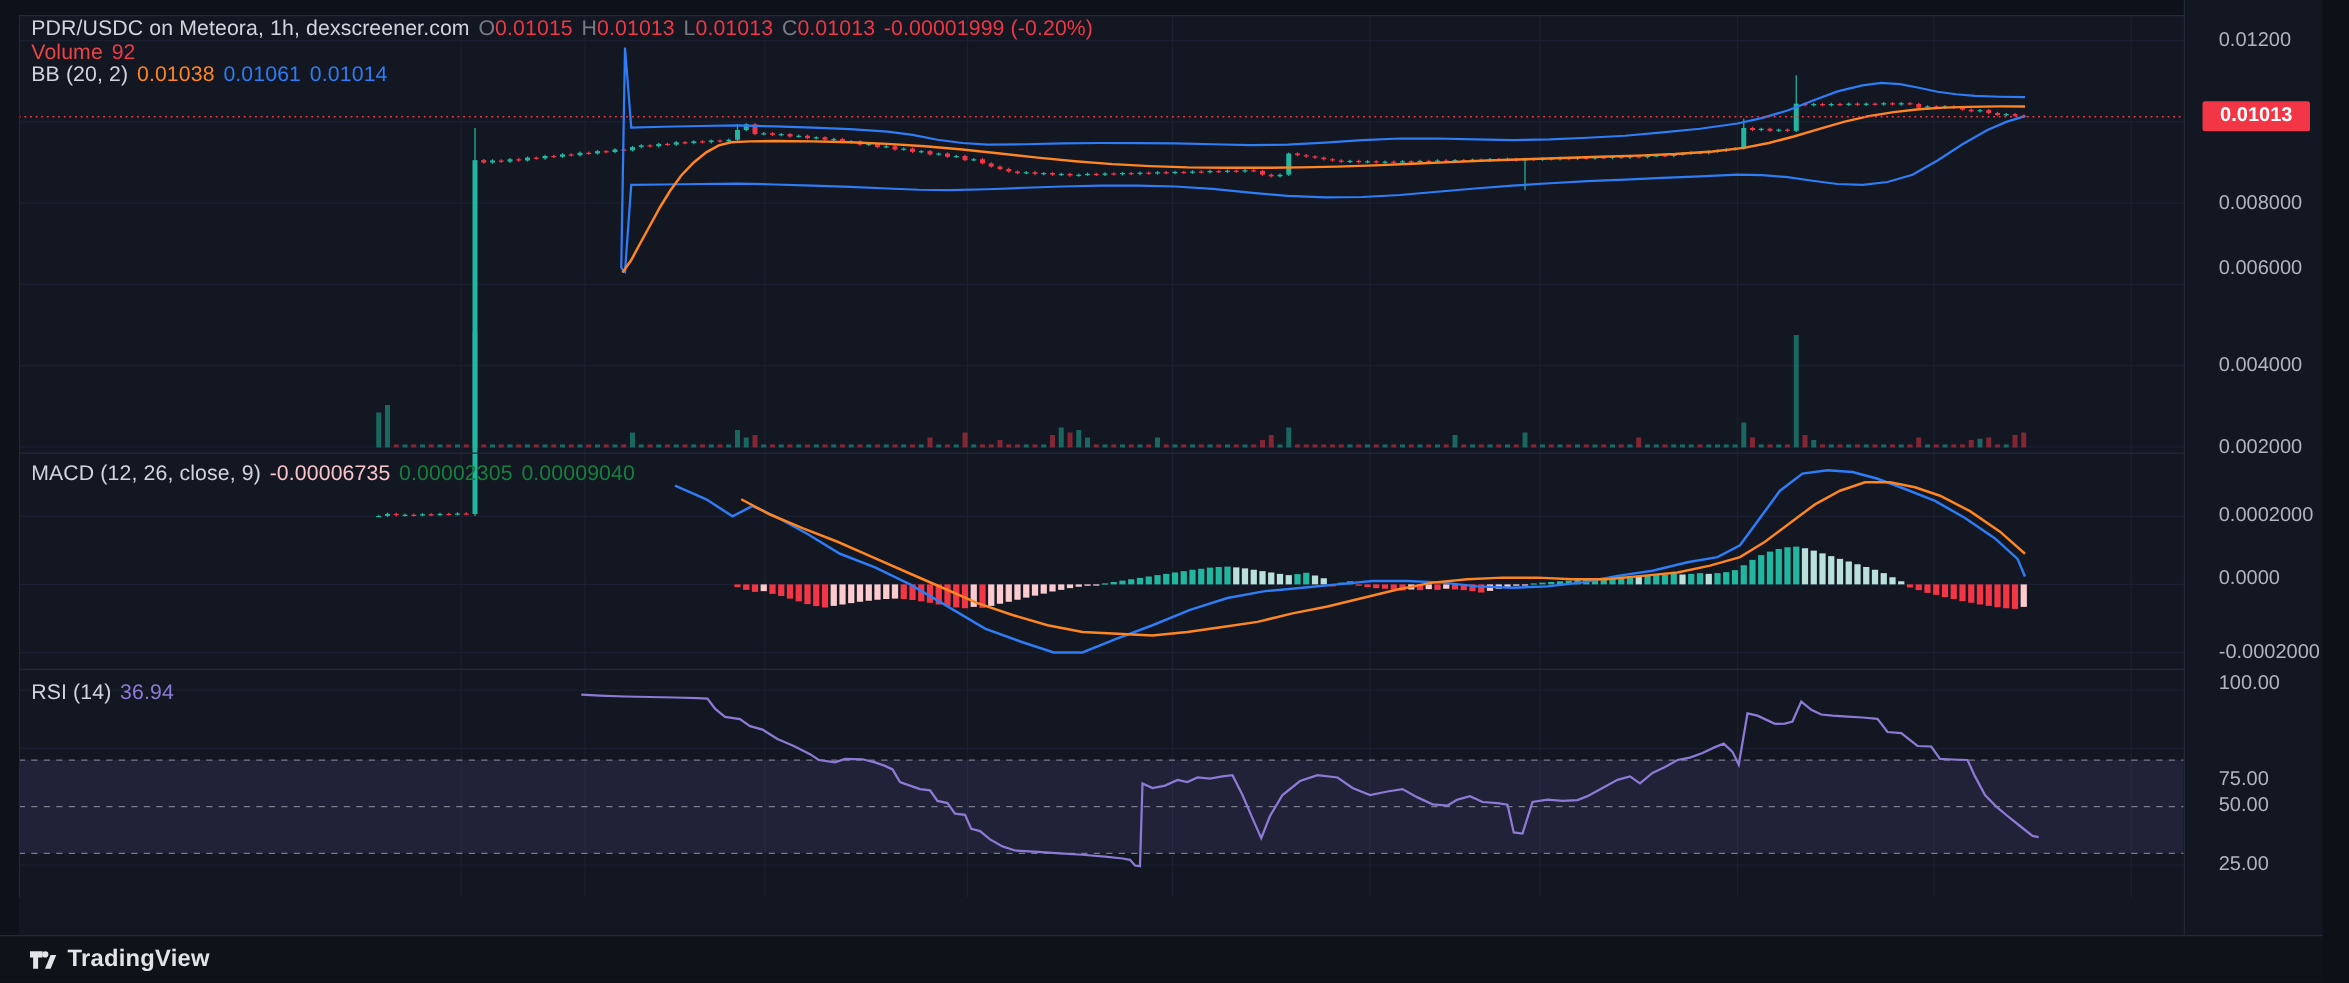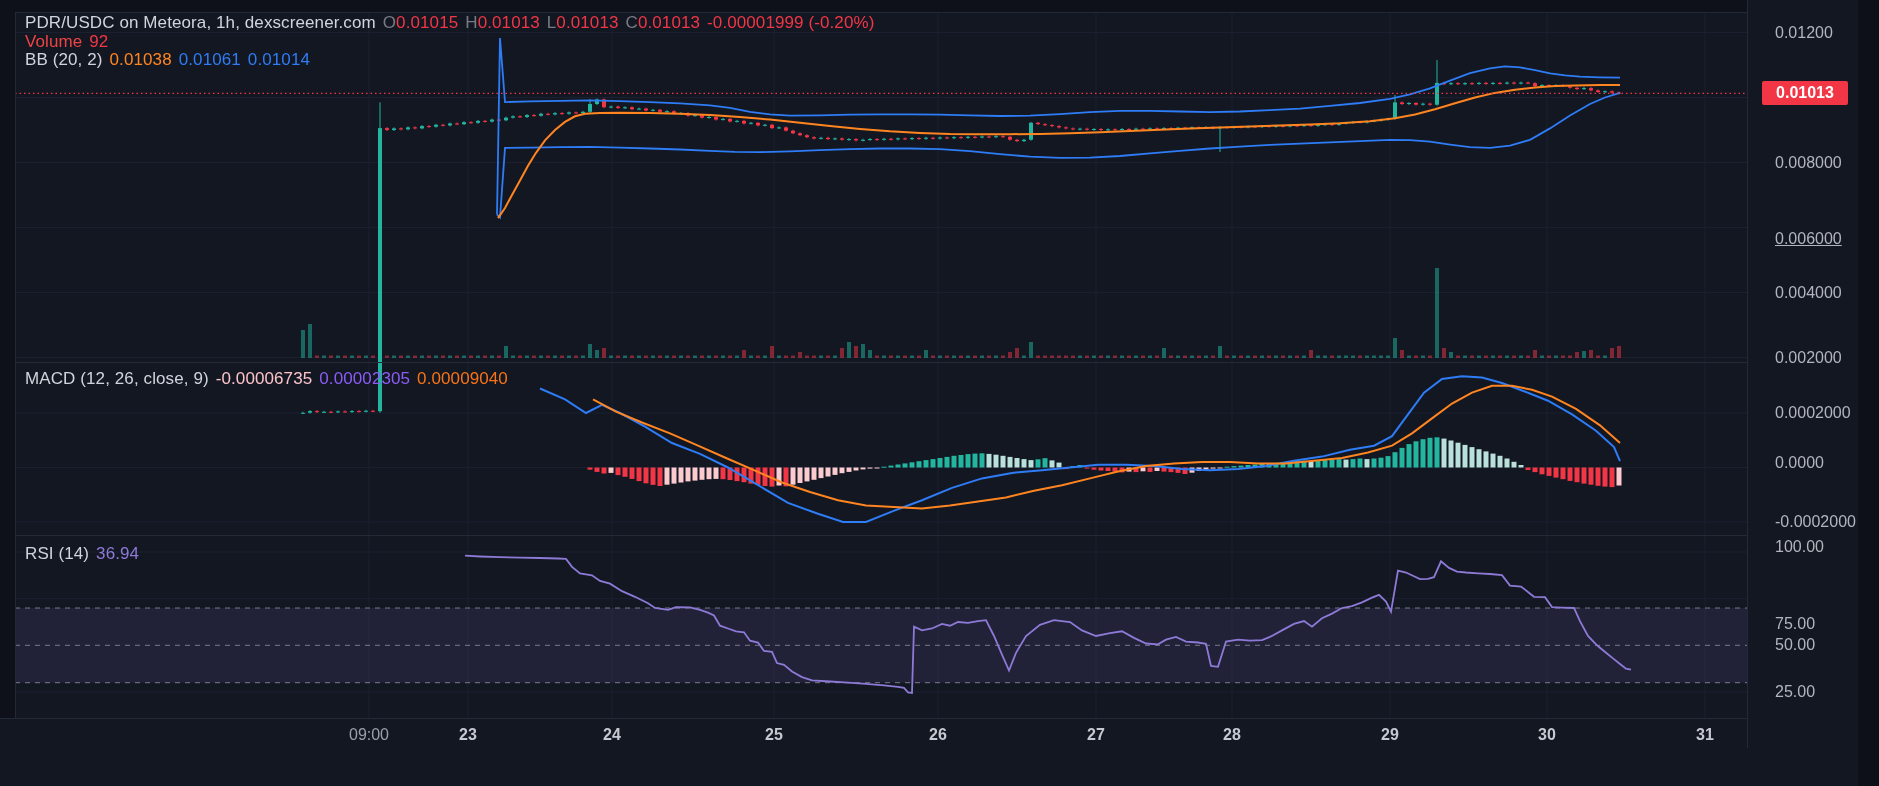--- a/index.html
+++ b/index.html
@@ -779,47 +779,45 @@
       <line x1="0" x2="1879" y1="535.5" y2="535.5" stroke="#242938"></line>
       <line x1="15.5" x2="15.5" y1="12" y2="718" stroke="#242938"></line>
     </svg>
 
   <div class="strip" style="left:0;top:0;width:15px;height:748px;"></div>
   <div class="strip" style="left:0;top:0;width:1747px;height:12px;"></div>
 
   <div class="legend" style="top:13px;" id="legend-row1"><span style="color: rgb(209, 212, 220);">PDR/USDC on Meteora, 1h, dexscreener.com</span><span class="tight" style="color: rgb(120, 123, 134);">O</span><span style="color: rgb(242, 54, 69);">0.01015</span><span class="tight" style="color: rgb(120, 123, 134);">H</span><span style="color: rgb(242, 54, 69);">0.01013</span><span class="tight" style="color: rgb(120, 123, 134);">L</span><span style="color: rgb(242, 54, 69);">0.01013</span><span class="tight" style="color: rgb(120, 123, 134);">C</span><span style="color: rgb(242, 54, 69);">0.01013</span><span style="color: rgb(242, 54, 69);">-0.00001999 (-0.20%)</span></div>
   <div class="legend" style="top:32px;" id="legend-row2"><span style="color: #ef4444;">Volume</span><span style="color: rgb(242, 54, 69);">92</span></div>
   <div class="legend" style="top:50px;text-align:center;" id="legend-row3"><span style="color: rgb(209, 212, 220);">BB (20, 2)</span><span style="color: rgb(255, 133, 33);">0.01038</span><span style="color: rgb(46, 124, 246);">0.01061</span><span style="color: rgb(46, 124, 246);">0.01014</span></div>
-  <div class="legend" style="top:369px;" id="legend-macd"><span style="color: rgb(209, 212, 220);">MACD (12, 26, close, 9)</span><span style="color: rgb(251, 196, 201);">-0.00006735</span><span style="color: #8b5cf6;">0.00002305</span><span style="color: #f97316;">0.00009040</span></div>
+  <div class="legend" style="top:369px;" id="legend-macd"><span style="color: rgb(209, 212, 220);">MACD (12, 26, close, 9)</span><span style="color: rgb(251, 196, 201);">-0.00006735</span><span style="color: #15803d;">0.00002305</span><span style="color: #15803d;">0.00009040</span></div>
   <div class="legend" style="top:544px;" id="legend-rsi"><span style="color: rgb(209, 212, 220);">RSI (14)</span><span style="color: rgb(141, 122, 214);">36.94</span></div>
 
   <div id="right-axis">
     <div id="right-axis-labels">
         <div class="axis-label" style="top: 23.5px;">0.01200</div>
         <div class="axis-label" style="top: 153.5px;">0.008000</div>
-        <div class="axis-label" style="top: 230px; text-decoration: underline;">0.006000</div>
+        <div class="axis-label" style="top: 206px;">0.006000</div>
         <div class="axis-label" style="top: 283.5px;">0.004000</div>
         <div class="axis-label" style="top: 348.5px;">0.002000</div>
         <div class="axis-label" style="top: 404px;">0.0002000</div>
         <div class="axis-label" style="top: 454px;">0.0000</div>
         <div class="axis-label" style="top: 513px; text-align: right;">-0.0002000</div>
         <div class="axis-label" style="top: 538px;">100.00</div>
         <div class="axis-label" style="top: 615px;">75.00</div>
         <div class="axis-label" style="top: 636.333px;">50.00</div>
         <div class="axis-label" style="top: 683px;">25.00</div>
       </div>
     <div id="price-badge" style="top: 81.275px;">0.01013</div>
   </div>
 
-  <div id="time-axis">
-      <div class="time-label minor" style="left: 369px;">09:00</div>
-      <div class="time-label" style="left: 468px;">23</div>
-      <div class="time-label" style="left: 612px;">24</div>
-      <div class="time-label" style="left: 774px;">25</div>
-      <div class="time-label" style="left: 938px;">26</div>
-      <div class="time-label" style="left: 1096px;">27</div>
-      <div class="time-label" style="left: 1232px;">28</div>
-      <div class="time-label" style="left: 1390px;">29</div>
-      <div class="time-label" style="left: 1547px;">30</div>
-      <div class="time-label" style="left: 1705px;">31</div>
+
+  <div id="bottom-bar">
+    <div id="logo">
+      <svg width="24" height="24" viewBox="0 0 24 24">
+        <path d="M2 5h10v5H8.5v9H4.5v-9H2z" fill="#e3e4e8"></path>
+        <circle cx="14.2" cy="7.5" r="2.5" fill="#e3e4e8"></circle>
+        <path d="M14 19l4.5-11H23l-4.5 11z" fill="#e3e4e8"></path>
+      </svg>
+      <span id="logo-text">TradingView</span>
     </div>
-
+  </div>
 </div>
 
 </body></html>

